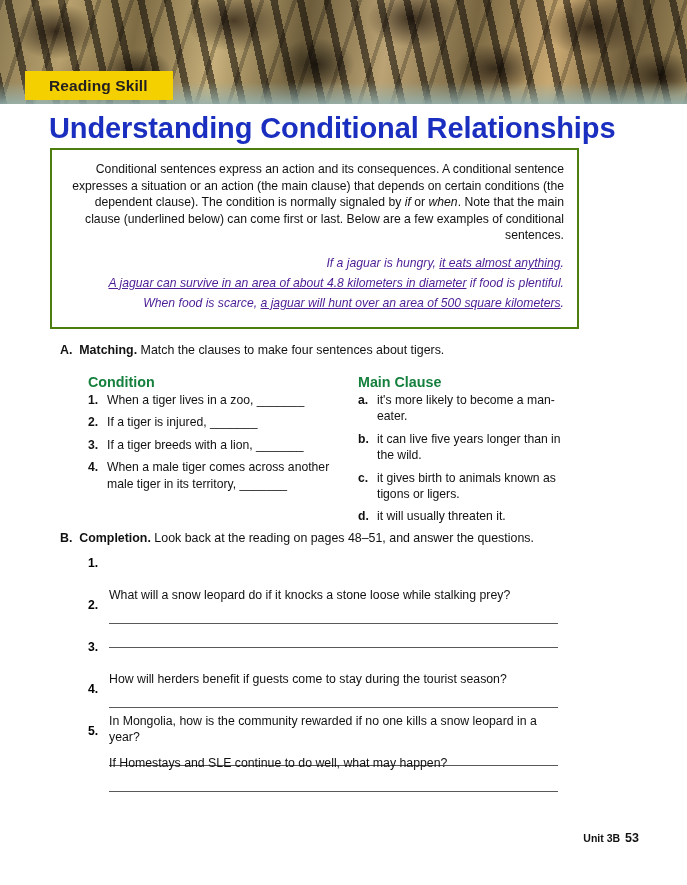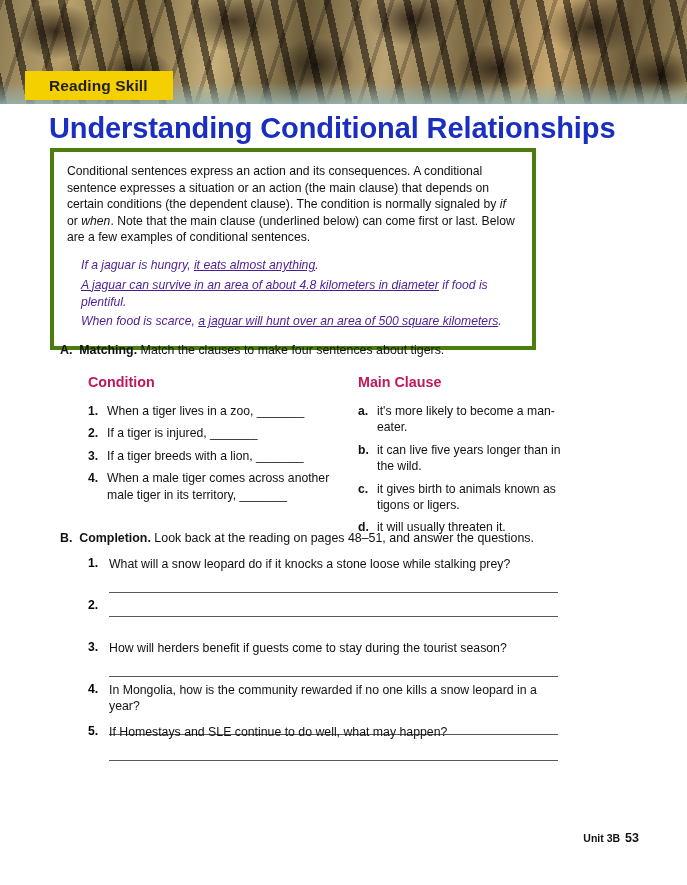--- a/index.html
+++ b/index.html
@@ -102,24 +102,25 @@
     font-weight: bold;
     color: #1a2fbf;
     letter-spacing: -0.1px;
   }
 
   
   .explain-box {
     position: absolute;
     left: 50px;
     top: 148px;
-    width: 486px;
-    border: 4px solid #4d7c0f;
+    width: 529px;
+    border: 2px solid #4d7c0f;
     box-sizing: border-box;
     padding: 11px 13px 13px 13px;
+    text-align: right;
   }
   .explain-p {
     font-size: 12.2px;
     line-height: 16.6px;
     color: #111;
     margin: 0 0 11px 0;
   }
   .explain-p i { font-style: italic; }
   .examples {
     margin: 0;
@@ -154,22 +155,22 @@
   }
   .col-right {
     position: absolute;
     left: 358px;
     top: 374px;
     width: 215px;
   }
   .col-head {
     font-size: 14.3px;
     font-weight: bold;
-    color: #be185d;
-    margin-bottom: 13px;
+    color: #15803d;
+    margin-bottom: 2px;
   }
   .match-item {
     display: flex;
     font-size: 12.2px;
     line-height: 16.4px;
     color: #111;
     margin-bottom: 6px;
   }
   .match-num {
     font-weight: bold;
@@ -199,21 +200,21 @@
     margin-bottom: 0px;
     height: 42px;
   }
   .q-num {
     font-weight: bold;
     font-size: 12.2px;
     width: 21px;
     flex: 0 0 21px;
     padding-top: 2px;
   }
-  .q-body { flex: 1; }
+  .q-body { flex: 1; margin-top: 31px; }
   .q-text {
     font-size: 12.3px;
     line-height: 16px;
     color: #111;
     padding-top: 2px;
   }
   .q-line {
     border-bottom: 1px solid #58595b;
     height: 20px;
     width: 449px;

